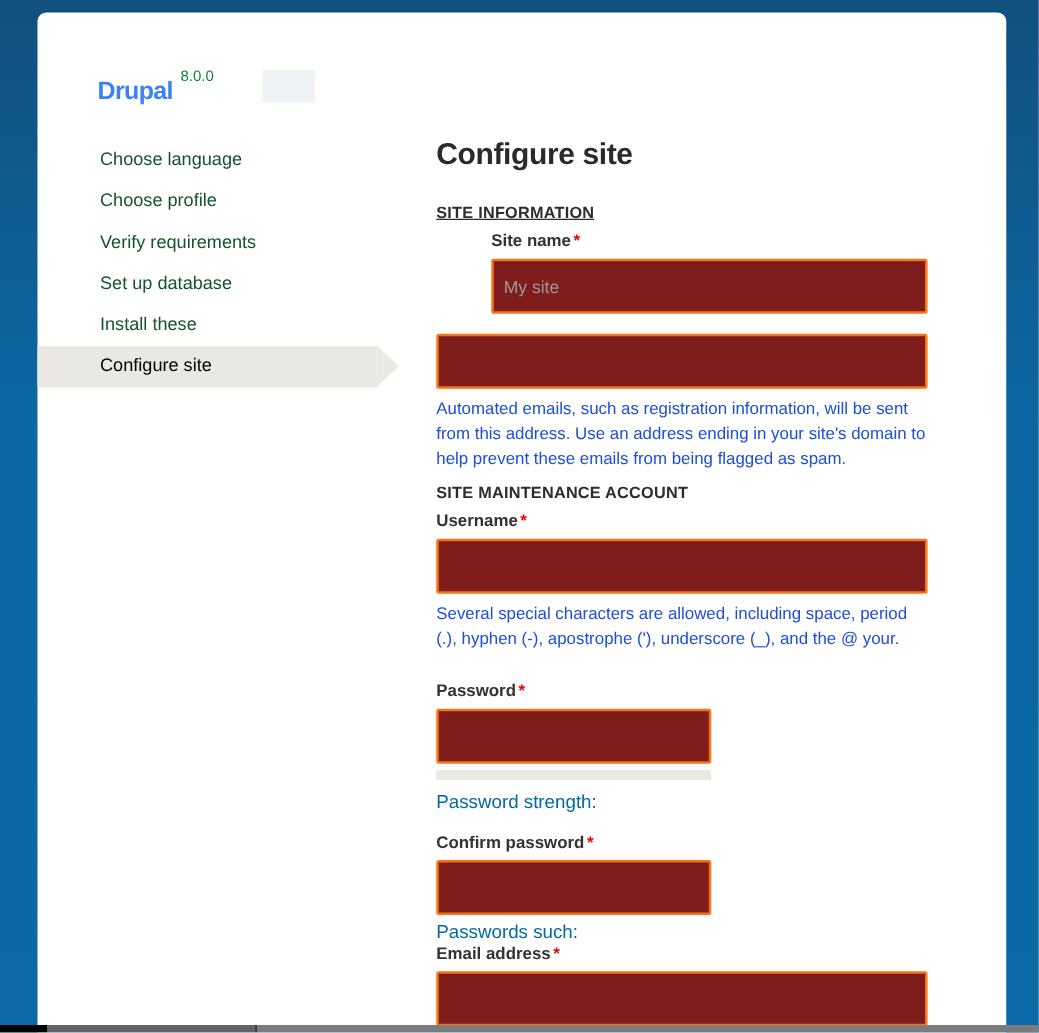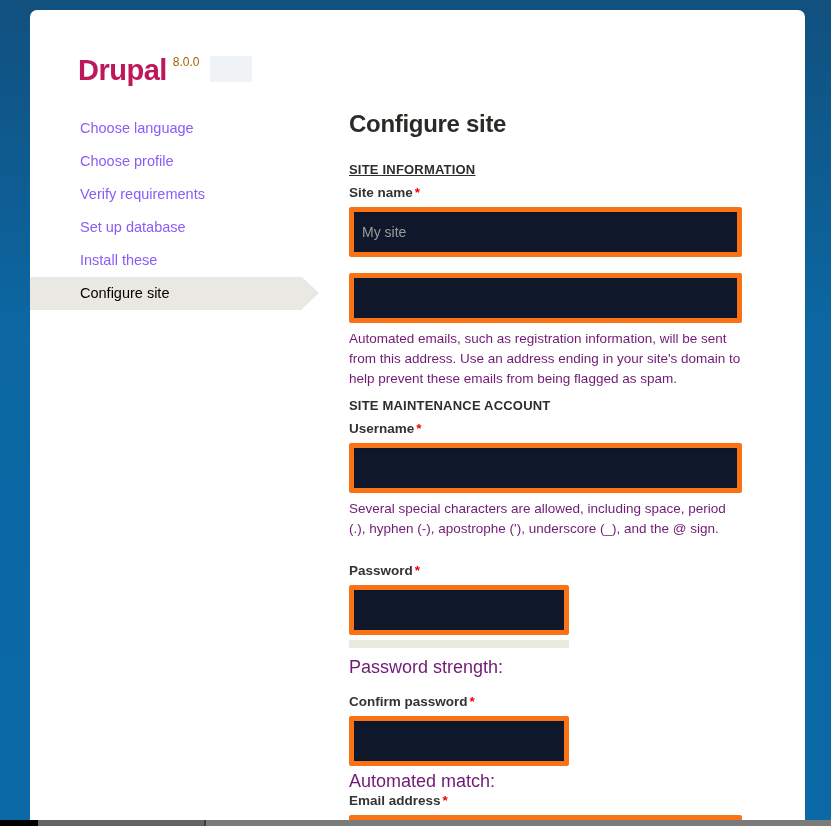--- a/index.html
+++ b/index.html
@@ -12,34 +12,34 @@
   }
   .card {
     position: absolute; left: 30px; top: 10px;
     width: 775px; height: 840px;
     background: #ffffff;
     border-radius: 7px 7px 0 0;
   }
   
   .logo-wrap { position: absolute; left: 48px; top: 44px; white-space: nowrap; }
   .logo-text {
-    font-size: 29px; font-weight: bold; color: #be185d; letter-spacing: -0.5px;
+    font-size: 20px; font-weight: bold; color: #3b82f6; letter-spacing: -0.5px;
   }
   .logo-version {
-    font-size: 12px; color: #a16207; vertical-align: 14px; margin-left: 6px; font-weight: normal;
+    font-size: 12px; color: #15803d; vertical-align: 14px; margin-left: 6px; font-weight: normal;
   }
   .version-highlight {
     position: absolute; left: 180px; top: 46px; width: 42px; height: 26px;
     background: #f0f3f5;
   }
   
   .sidebar { position: absolute; left: 0; top: 102px; width: 330px; }
   .side-item {
     height: 33px; line-height: 33px; padding-left: 50px;
-    font-size: 14.5px; color: #8b5cf6; cursor: default;
+    font-size: 14.5px; color: #14532d; cursor: default;
   }
   .side-item.active {
     position: relative;
     width: 222px; 
     background: #e9e8e3;
     color: #000000;
   }
   .side-item.active .arrow-tip {
     position: absolute; left: 272px; top: 0;
     width: 0; height: 0;
@@ -58,37 +58,37 @@
   }
   .section-label.first { margin-top: 24px; text-decoration: underline; }
   .field-label {
     display: block; font-size: 13.5px; font-weight: bold; color: #333333;
     margin-bottom: 7px;
   }
   .req { color: #ee0000; font-weight: bold; margin-left: 2px; }
   .text-input {
     box-sizing: border-box; display: block;
     width: 100%; height: 24px;
-    border: 5px solid #f97316; border-radius: 2px;
-    background: #0f172a; padding: 20px 8px;
+    border: 2px solid #f97316; border-radius: 2px;
+    background: #7f1d1d; padding: 20px 8px;
     font-family: "Liberation Sans", sans-serif; font-size: 14px; color: #333333;
     box-shadow: inset 0 1px 2px rgba(0,0,0,0.07);
     outline: none;
   }
   .text-input.ghost { color: #9b9b9b; }
   .text-input.narrow { width: 220px; }
   .field { margin-top: 16px; }
   .help-text {
-    font-size: 13.5px; color: #701a75; line-height: 20px; margin-top: 6px;
+    font-size: 13.5px; color: #1d4ed8; line-height: 20px; margin-top: 6px;
   }
   .strength-bar {
     width: 220px; height: 8px; background: #eaeae0; margin-top: 5px;
   }
   .inline-status {
-    font-size: 18px; color: #701a75; margin-top: 9px;
+    font-size: 15px; color: #0369a1; margin-top: 9px;
   }
   .select {
     position: relative; box-sizing: border-box;
     height: 24px; line-height: 22px;
     border: 1px solid #c5c5c0; border-radius: 2px;
     background: linear-gradient(180deg, #f7f7f4 0%, #edede7 100%);
     padding: 0 26px 0 8px;
     font-size: 14.5px; color: #555550;
     cursor: pointer;
   }
@@ -142,49 +142,49 @@
       <span class="arrow-tip"></span>
     </div>
   </div>
 
   <div class="main">
 
     <h1 class="page-title">Configure site</h1>
 
     <div class="section-label first">SITE INFORMATION</div>
 
-    <div class="field" style="margin-top:0;">
+    <div class="field" style="margin-top:0;margin-left:44px;">
       <label class="field-label"><span>Site name</span><span class="req">*</span></label>
       <input type="text" class="text-input ghost" value="My site" style="">
     </div>
 
     <div class="field">
       <input type="text" class="text-input" style="">
       <div class="help-text">Automated emails, such as registration information, will be sent from this address. Use an address ending in your site's domain to help prevent these emails from being flagged as spam.</div>
     </div>
 
     <div class="section-label">SITE MAINTENANCE ACCOUNT</div>
 
     <div class="field" style="margin-top:0;">
       <label class="field-label"><span>Username</span><span class="req">*</span></label>
       <input type="text" class="text-input" style="">
-      <div class="help-text">Several special characters are allowed, including space, period (.), hyphen (-), apostrophe ('), underscore (_), and the @ sign.</div>
+      <div class="help-text">Several special characters are allowed, including space, period (.), hyphen (-), apostrophe ('), underscore (_), and the @ your.</div>
     </div>
 
     <div class="field" style="margin-top:24px;">
       <label class="field-label"><span>Password</span><span class="req">*</span></label>
       <input type="password" class="text-input narrow" style="">
       <div class="strength-bar"></div>
       <div class="inline-status">Password strength:</div>
     </div>
 
     <div class="field" style="">
       <label class="field-label"><span>Confirm password</span><span class="req">*</span></label>
       <input type="password" class="text-input narrow" style="">
-      <div class="inline-status" style="margin-top:5px;">Automated match:</div>
+      <div class="inline-status" style="margin-top:5px;">Passwords such:</div>
     </div>
 
     <div class="field" style="margin-top:1px;">
       <label class="field-label"><span>Email address</span><span class="req">*</span></label>
       <input type="text" class="text-input" style="">
     </div>
 
     <div class="section-label">REGIONAL SETTINGS</div>
 
     <div class="field" style="margin-top:0;">

